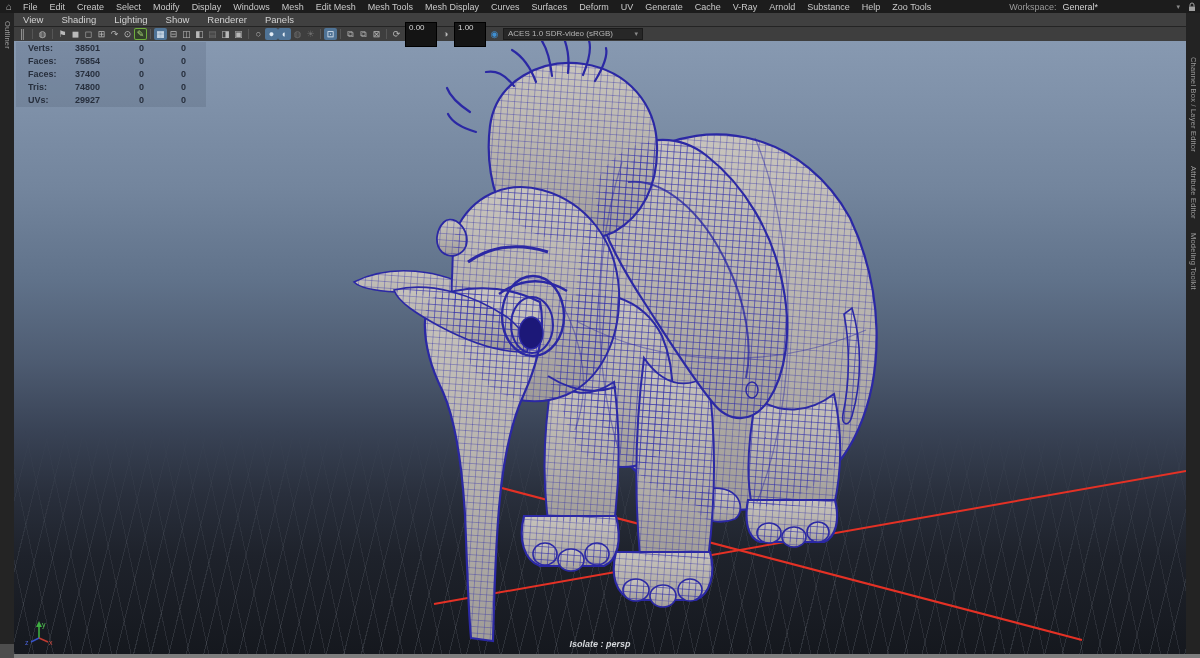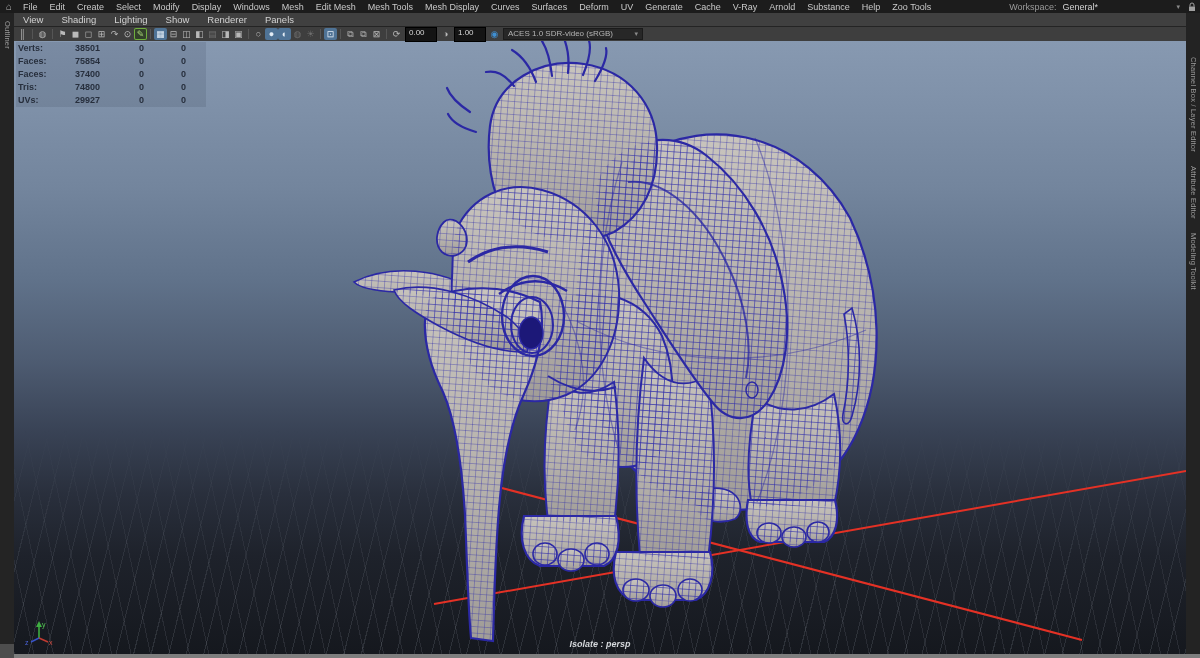--- a/index.html
+++ b/index.html
@@ -24,21 +24,21 @@
 
   
   .statusbar { position:absolute; left:14px; top:27px; right:14px; height:14px; background:#3e3e3e;
                display:flex; align-items:center; font-size:9px; color:#b9b9b9; z-index:15; padding-left:2px; }
   .ticon { width:13px; height:12px; line-height:12px; text-align:center; font-size:9px;
            border-radius:2px; flex:0 0 auto; }
   .sep { width:1px; height:10px; background:#282828; border-right:1px solid #555; margin:0 3px; flex:0 0 auto; }
   .hl-blue  { background:#4f7396; color:#e2ebf4; }
   .hl-green { background:#32402a; color:#a8d877; box-shadow:inset 0 0 0 1px #6fae3d; }
   .dim { color:#6e6e6e; }
-  .numfield { width:32px; height:15px; background:#141414; border:1px solid #000; color:#d6d6d6;
+  .numfield { width:32px; height:25px; background:#141414; border:1px solid #000; color:#d6d6d6;
               font-size:8px; line-height:9px; padding:0 3px; margin:0 2px; }
   .cmicon { color:#3f8fd2; }
   .dropdown { height:12px; background:#272727; border:1px solid #1b1b1b; color:#b4b4b4; font-size:8px;
               line-height:10px; padding:0 4px; display:flex; align-items:flex-end; margin-left:2px;
               width:140px; justify-content:space-between; }
   .dropdown .arr { color:#8a8a8a; font-size:7px; }
 
   
   .left-strip { position:absolute; left:0; top:13px; width:14px; bottom:4px; background:#242424; z-index:12;
                 display:flex; flex-direction:column; align-items:center; padding-top:8px; }
@@ -56,21 +56,21 @@
       repeating-linear-gradient(104deg, rgba(172,180,192,.16) 0 1px, transparent 1px 17px),
       repeating-linear-gradient(78deg,  rgba(172,180,192,.13) 0 1px, transparent 1px 19px);
     -webkit-mask-image:linear-gradient(180deg, transparent 0, rgba(0,0,0,.45) 35%, rgba(0,0,0,.8) 65%, #000 100%);
             mask-image:linear-gradient(180deg, transparent 0, rgba(0,0,0,.45) 35%, rgba(0,0,0,.8) 65%, #000 100%); }
   .vp-svg { position:absolute; inset:0; width:100%; height:100%; }
 
   
   .hud { position:absolute; left:2px; top:1px; width:190px; font-size:9px; font-weight:bold;
          color:#272f3d; background:rgba(12,20,36,.10); }
   .hud-row { display:flex; height:13px; line-height:13px; }
-  .hud-label { width:46px; padding-left:2px; }
+  .hud-label { width:46px; padding-left:12px; }
   .hud-total { width:38px; text-align:right; }
   .hud-c2 { width:44px; text-align:right; }
   .hud-c3 { width:42px; text-align:right; }
 
   .isolate { position:absolute; left:50%; transform:translateX(-50%); bottom:5px;
              font-size:9px; font-weight:bold; color:#d4d7db;font-style:italic; }
   .gizmo { position:absolute; left:10px; bottom:8px; }
 
   .corner-sq { position:absolute; left:0; bottom:0; width:14px; height:14px; background:#4d4d4d; z-index:22; }
   .bottom-bar { position:absolute; left:0; right:0; bottom:0; height:4px; background:#7e7e7e; z-index:21; }

